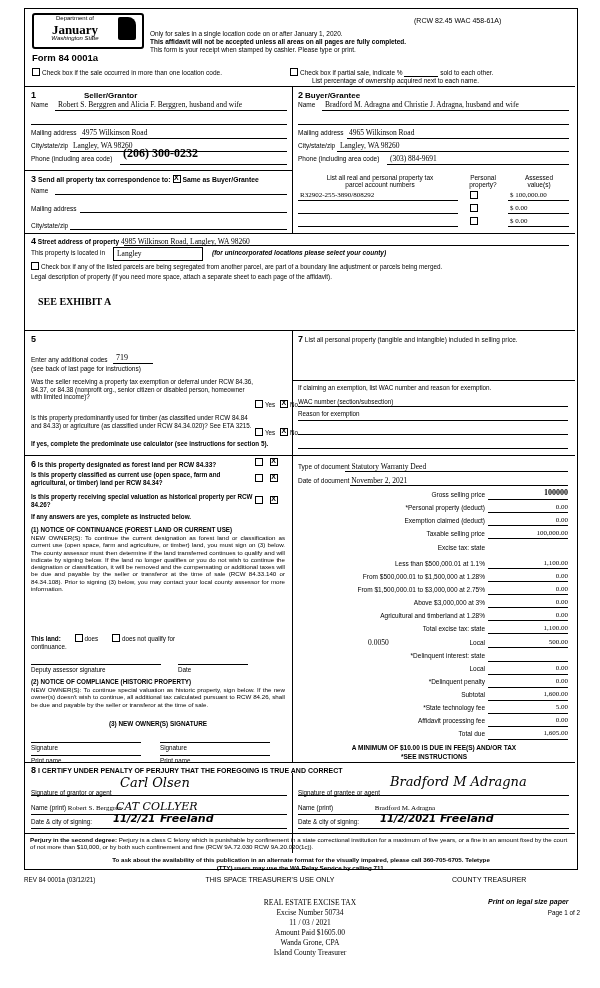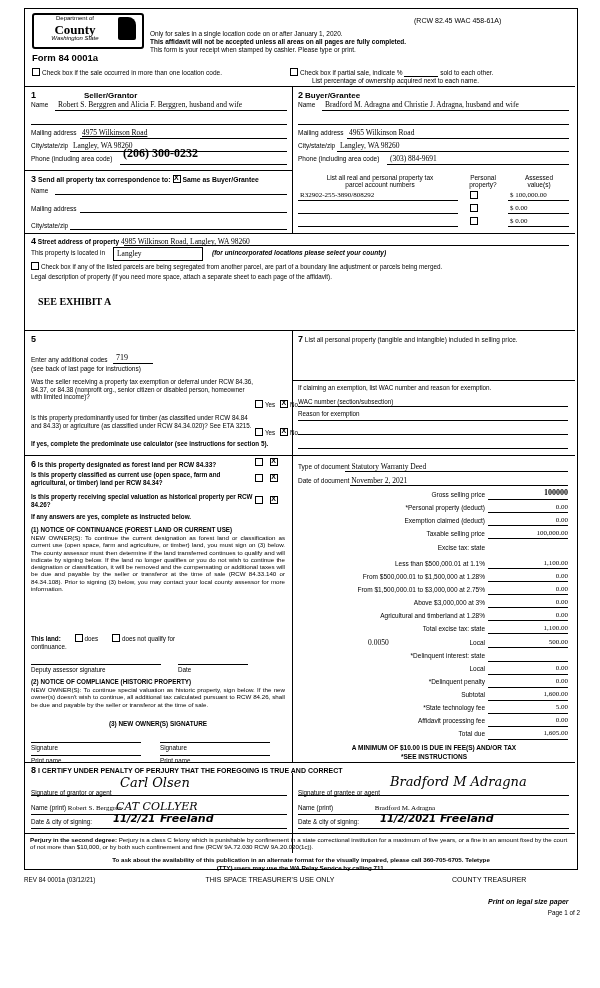--- a/index.html
+++ b/index.html
@@ -33,21 +33,21 @@
 </head>
 <body>
 
 <div class="page">
 
   <div class="frame"></div>
 
   <div class="sec" style="left:32px;top:12px;width:110px;height:34px;">
     <div style="position:absolute;left:0;top:1px;width:108px;height:32px;border:2px solid #000;border-radius:3px;"></div>
     <div class="center" style="position:absolute;left:2px;top:3px;width:82px;font-size:6px;">Department of</div>
-    <div class="center" style="position:absolute;left:2px;top:10px;width:82px;font-size:13px;font-weight:bold;font-family:'Liberation Serif',serif;">County</div>
+    <div class="center" style="position:absolute;left:2px;top:10px;width:82px;font-size:13px;font-weight:bold;font-family:'Liberation Serif',serif;">January</div>
     <div class="center" style="position:absolute;left:2px;top:23px;width:82px;font-size:6px;font-style:italic;">Washington State</div>
     <div style="position:absolute;left:86px;top:5px;width:18px;height:23px;background:#000;border-radius:2px 8px 2px 2px;"></div>
   </div>
 
   <div style="position:absolute;left:414px;top:17px;font-size:7px;">(RCW 82.45 WAC 458-61A)</div>
   <div class="hdrline" style="position:absolute;left:150px;top:30px;">Only for sales in a single location code on or after January 1, 2020.</div>
   <div class="hdrline b" style="position:absolute;left:150px;top:38px;">This affidavit will not be accepted unless all areas on all pages are fully completed.</div>
   <div class="hdrline" style="position:absolute;left:150px;top:46px;"><span>This form is your receipt when stamped by cashier. Please type or print.</span></div>
 
   <div class="b" style="position:absolute;left:32px;top:52px;font-size:9.5px;">Form 84 0001a</div>
@@ -67,21 +67,21 @@
 
   <div style="position:absolute;left:31px;top:90px;">
     <span class="num">1</span>
     <span class="b" style="font-size:8px;padding-left:46px;">Seller/Grantor</span>
   </div>
   <div style="position:absolute;left:31px;top:101px;font-size:6.5px;">Name</div>
   <div class="val" style="position:absolute;left:58px;top:100px;font-size:7.5px;">Robert S. Berggren and Alicia F. Berggren, husband and wife</div>
   <div class="hl" style="left:55px;top:110px;width:232px;"></div>
   <div class="hl" style="left:31px;top:124px;width:256px;"></div>
   <div style="position:absolute;left:31px;top:129px;font-size:6.5px;">Mailing address</div>
-  <div class="val" style="position:absolute;left:82px;top:128px;font-size:7.5px;text-decoration:underline;">4975 Wilkinson Road</div>
+  <div class="val" style="position:absolute;left:82px;top:128px;font-size:7.5px;">4975 Wilkinson Road</div>
   <div class="hl" style="left:80px;top:138px;width:207px;"></div>
   <div style="position:absolute;left:31px;top:142px;font-size:6.5px;">City/state/zip</div>
   <div class="val" style="position:absolute;left:73px;top:141px;font-size:7.5px;">Langley, WA 98260</div>
   <div class="hl" style="left:70px;top:151px;width:217px;"></div>
   <div style="position:absolute;left:31px;top:155px;font-size:6.5px;">Phone (including area code)</div>
   <div class="val" style="position:absolute;left:123px;top:146px;font-size:12px;font-weight:bold;">(206) 300-0232</div>
   <div class="hl" style="left:120px;top:164px;width:167px;"></div>
 
   <div style="position:absolute;left:298px;top:90px;">
     <span class="num">2</span>
@@ -393,17 +393,25 @@
     <span class="b">Perjury in the second degree:</span>
     <span>Perjury is a class C felony which is punishable by confinement in a state correctional institution for a maximum of five years, or a fine in an amount fixed by the court of not more than $10,000, or by both such confinement and fine (RCW 9A.72.030 RCW 9A.20.020(1c)).</span>
   </div>
   <div class="b center" style="position:absolute;left:30px;top:856px;width:542px;font-size:6.2px;">To ask about the availability of this publication in an alternate format for the visually impaired, please call 360-705-6705. Teletype</div>
   <div class="b center" style="position:absolute;left:30px;top:864px;width:542px;font-size:6.2px;">(TTY) users may use the WA Relay Service by calling 711.</div>
 
   <div style="position:absolute;left:24px;top:876px;font-size:6.3px;">REV 84 0001a (03/12/21)</div>
   <div class="center" style="position:absolute;left:150px;top:876px;width:240px;font-size:7px;">THIS SPACE TREASURER'S USE ONLY</div>
   <div style="position:absolute;left:452px;top:876px;font-size:7px;">COUNTY TREASURER</div>
 
+  <div class="stamp center" style="position:absolute;left:230px;top:898px;width:160px;font-size:7.5px;line-height:10px;">
+    <div>REAL ESTATE EXCISE TAX</div>
+    <div>Excise Number 50734</div>
+    <div>11 / 03 / 2021</div>
+    <div>Amount Paid $1605.00</div>
+    <div>Wanda Grone, CPA</div>
+    <div>Island County Treasurer</div>
+  </div>
 
   <div class="b" style="position:absolute;left:488px;top:898px;font-size:7px;font-style:italic;">Print on legal size paper</div>
   <div class="right" style="position:absolute;left:470px;top:909px;width:110px;font-size:6.3px;">Page 1 of 2</div>
 
 </div>
 
 </body></html>

